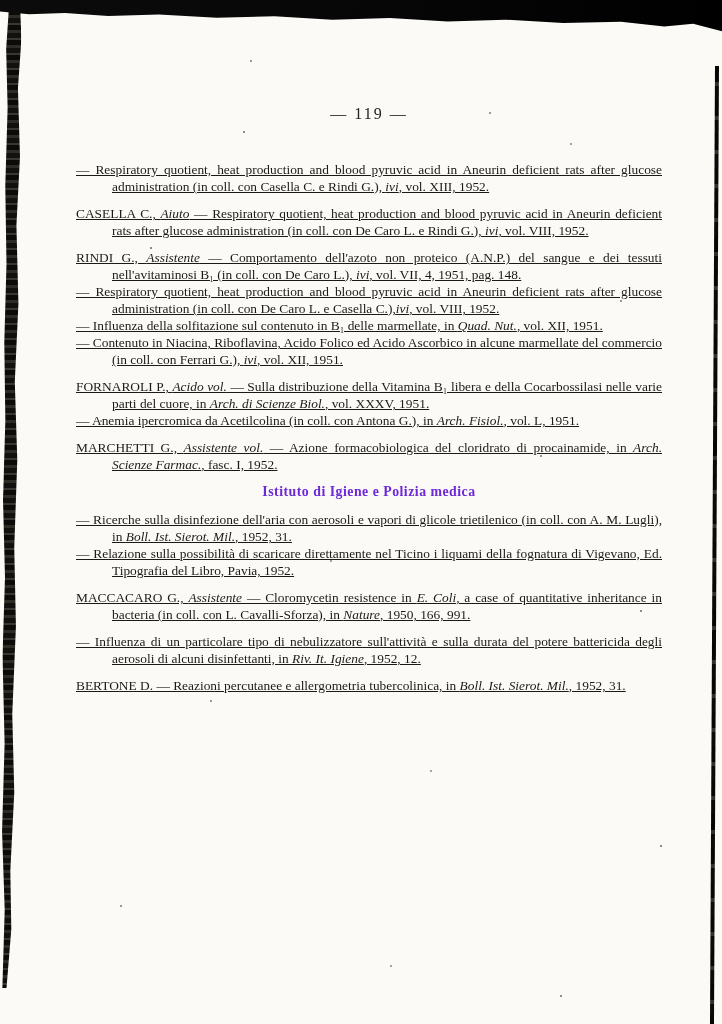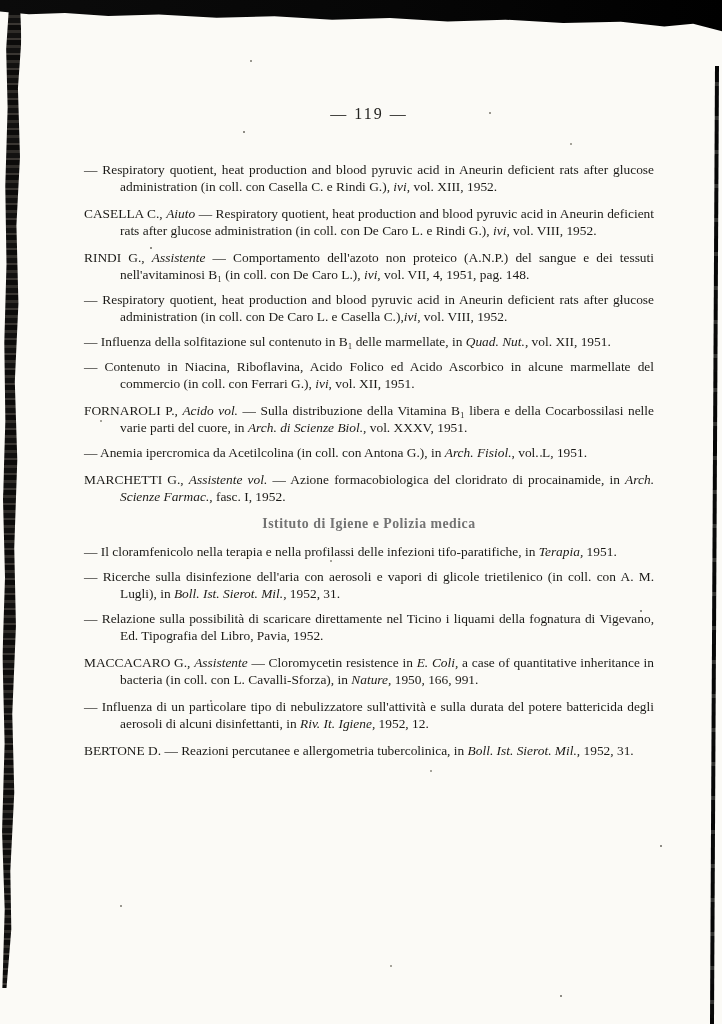--- a/index.html
+++ b/index.html
@@ -50,31 +50,31 @@
   .content {
     position: absolute; left: 76px; top: 0; width: 586px;
   }
   .page-number {
     padding-top: 105px; margin: 0 0 38px 0;
     text-align: center;
     font-size: 16px; letter-spacing: 2px; color: #23221f;
   }
   .entry-group { margin: 0 0 10px 0; }
   .entry {
-    margin: 8px;
+    margin: 0;
     font-size: 13.4px; line-height: 17px;
     text-align: justify;
-    padding-left: 36px; text-indent: -36px;
+    padding-left: 36px; text-indent: -36px; text-decoration: underline;
   }
   .entry em { font-style: italic; }
   .section-heading {
     margin: 11px 0 11px 0;
     text-align: center;
     font-size: 13.8px; font-weight: bold; letter-spacing: 0.5px;
-    color: #737373;
+    color: #6d28d9;
   }
 </style>
 </head>
 <body>
 
 <div class="page">
   <div class="scan-band-top"></div>
   <div class="scan-strip-left"></div>
   <div class="scan-line-right"></div>
   <div class="scan-speckles"></div>
@@ -98,21 +98,20 @@
           <p class="entry"><span>FORNAROLI P., </span><em>Acido vol.</em><span> — Sulla distribuzione della Vitamina B₁ libera e della Cocarbossilasi nelle varie parti del cuore, in </span><em>Arch. di Scienze Biol.</em><span>, vol. XXXV, 1951.</span></p>
           <p class="entry"><span>— Anemia ipercromica da Acetilcolina (in coll. con Antona G.), in </span><em>Arch. Fisiol.</em><span>, vol. L, 1951.</span></p>
         </div>
         <div class="entry-group">
           <p class="entry"><span>MARCHETTI G., </span><em>Assistente vol.</em><span> — Azione formacobiologica del cloridrato di procainamide, in </span><em>Arch. Scienze Farmac.</em><span>, fasc. I, 1952.</span></p>
         </div>
       </div>
     <div class="section-heading">Istituto di Igiene e Polizia medica</div>
     <div id="groups-after">
         <div class="entry-group">
-          <p class="entry"><span>— Il cloramfenicolo nella terapia e nella profilassi delle infezioni tifo-paratifiche, in </span><em>Terapia,</em><span> 1951.</span></p>
           <p class="entry"><span>— Ricerche sulla disinfezione dell'aria con aerosoli e vapori di glicole trietilenico (in coll. con A. M. Lugli), in </span><em>Boll. Ist. Sierot. Mil.</em><span>, 1952, 31.</span></p>
           <p class="entry"><span>— Relazione sulla possibilità di scaricare direttamente nel Ticino i liquami della fognatura di Vigevano, Ed. Tipografia del Libro, Pavia, 1952.</span></p>
         </div>
         <div class="entry-group">
           <p class="entry"><span>MACCACARO G., </span><em>Assistente</em><span> — Cloromycetin resistence in </span><em>E. Coli</em><span>, a case of quantitative inheritance in bacteria (in coll. con L. Cavalli-Sforza), in </span><em>Nature</em><span>, 1950, 166, 991.</span></p>
         </div>
         <div class="entry-group">
           <p class="entry"><span>— Influenza di un particolare tipo di nebulizzatore sull'attività e sulla durata del potere battericida degli aerosoli di alcuni disinfettanti, in </span><em>Riv. It. Igiene</em><span>, 1952, 12.</span></p>
         </div>
         <div class="entry-group">

